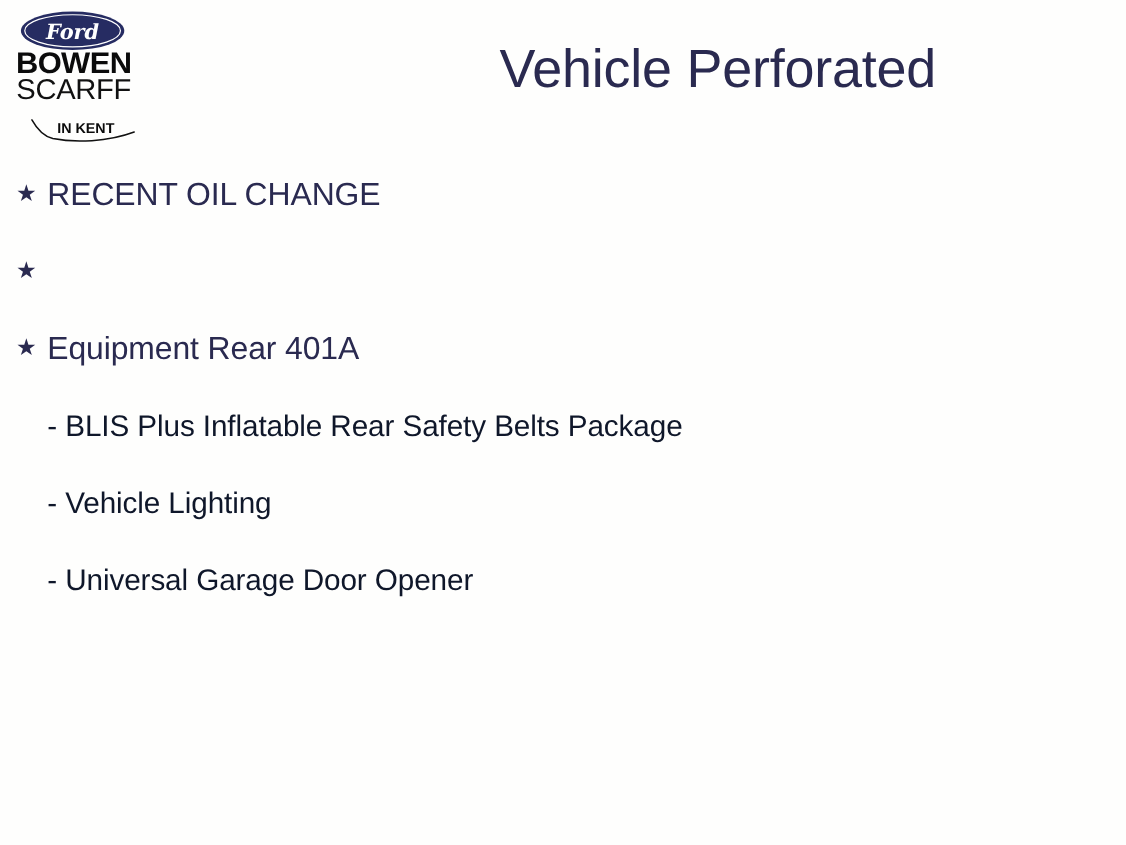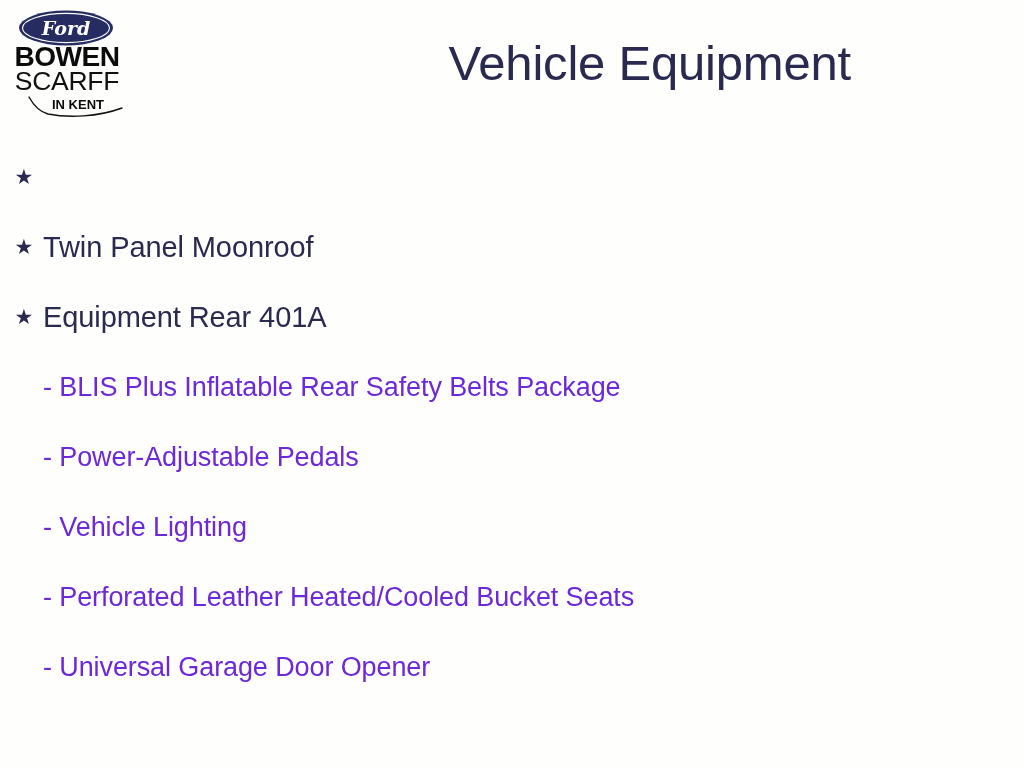--- a/index.html
+++ b/index.html
@@ -64,21 +64,21 @@
     font-weight: normal;
     font-size: 26px;
     letter-spacing: -0.3px;
     color: #111111;
     line-height: 1;
     transform: scaleX(1.02);
   }
   #inkent-row {
     position: absolute;
     left: 0px;
-    top: 91px;
+    top: 103px;
     width: 118px;
     height: 22px;
     text-decoration: underline;
   }
   #inkent-word {
     position: absolute;
     left: 44px;
     top: 1px;
     font-family: "Liberation Sans", sans-serif;
     font-weight: bold;
@@ -139,21 +139,21 @@
     font-size: 29px;
     color: #2a2a50;
     line-height: 70px;
     letter-spacing: -0.1px;
   }
   .hl-row.level-sub .hl-text {
     position: absolute;
     left: 43px;
     top: 0;
     font-size: 27px;
-    color: #6d28d9;
+    color: #0f172a;
     line-height: 70px;
     letter-spacing: -0.1px;
   }
 </style>
 </head>
 <body>
 
 <div id="header">
 
   <div id="dealer-logo">
@@ -172,54 +172,48 @@
 
     <div id="inkent-row">
       <svg id="logo-swoosh" viewBox="0 0 98 24" xmlns="http://www.w3.org/2000/svg">
         <path d="M3 2 C 8 11, 14 17, 22 19 C 42 23, 72 22, 96 13" fill="none" stroke="#111111" stroke-width="1.4" stroke-linecap="round"></path>
       </svg>
       <div id="inkent-word">IN KENT</div>
     </div>
 
   </div>
 
-  <div id="page-title">Vehicle Equipment</div>
+  <div id="page-title">Vehicle Perforated</div>
 
 </div>
 
 <div id="highlights-list">
 
   <div class="hl-row level-top">
     <span class="bullet-star">★</span>
+    <span class="hl-text">RECENT OIL CHANGE</span>
   </div>
 
   <div class="hl-row level-top">
     <span class="bullet-star">★</span>
-    <span class="hl-text">Twin Panel Moonroof</span>
   </div>
 
   <div class="hl-row level-top">
     <span class="bullet-star">★</span>
     <span class="hl-text">Equipment Rear 401A</span>
   </div>
 
   <div class="hl-row level-sub">
     <span class="hl-text">- BLIS Plus Inflatable Rear Safety Belts Package</span>
   </div>
 
-  <div class="hl-row level-sub">
-    <span class="hl-text">- Power-Adjustable Pedals</span>
-  </div>
 
   <div class="hl-row level-sub">
     <span class="hl-text">- Vehicle Lighting</span>
   </div>
 
-  <div class="hl-row level-sub">
-    <span class="hl-text">- Perforated Leather Heated/Cooled Bucket Seats</span>
-  </div>
 
 
   <div class="hl-row level-sub">
     <span class="hl-text">- Universal Garage Door Opener</span>
   </div>
 
 </div>
 
 </body></html>

